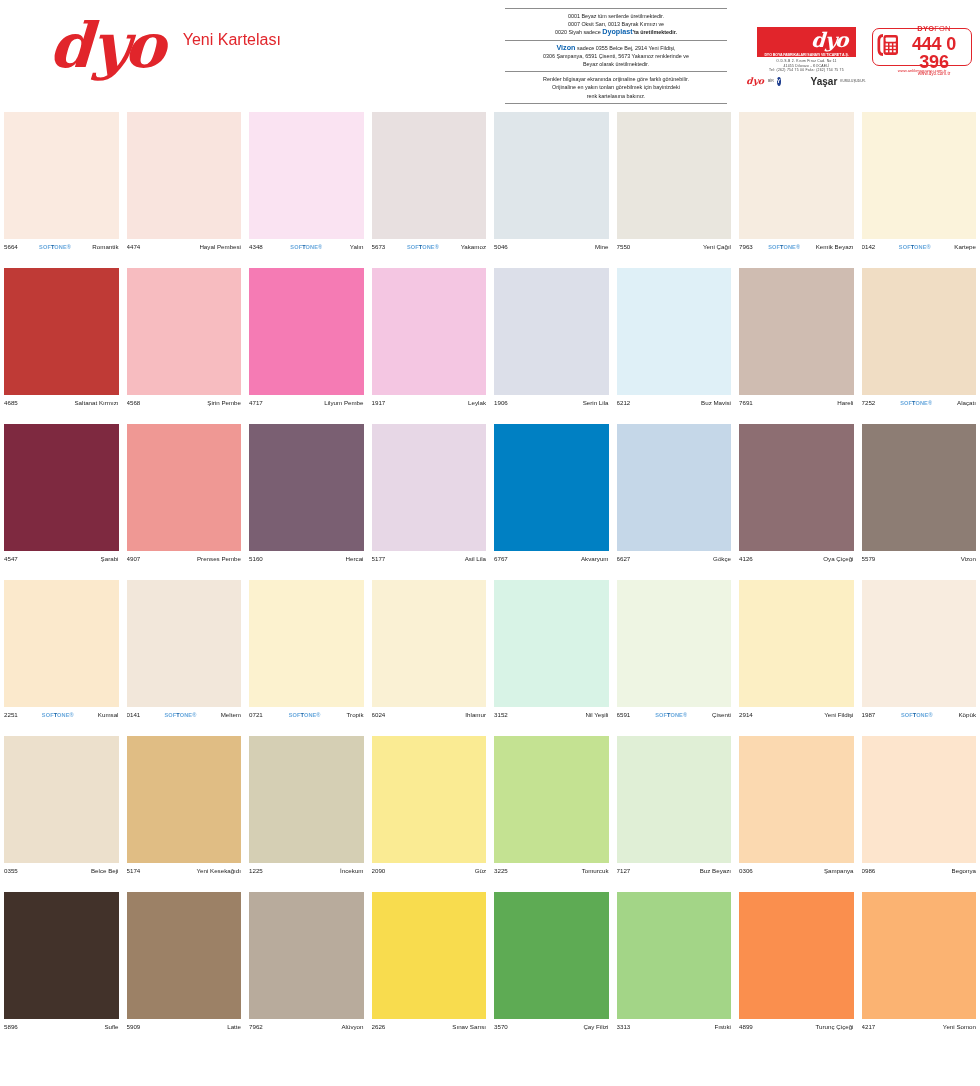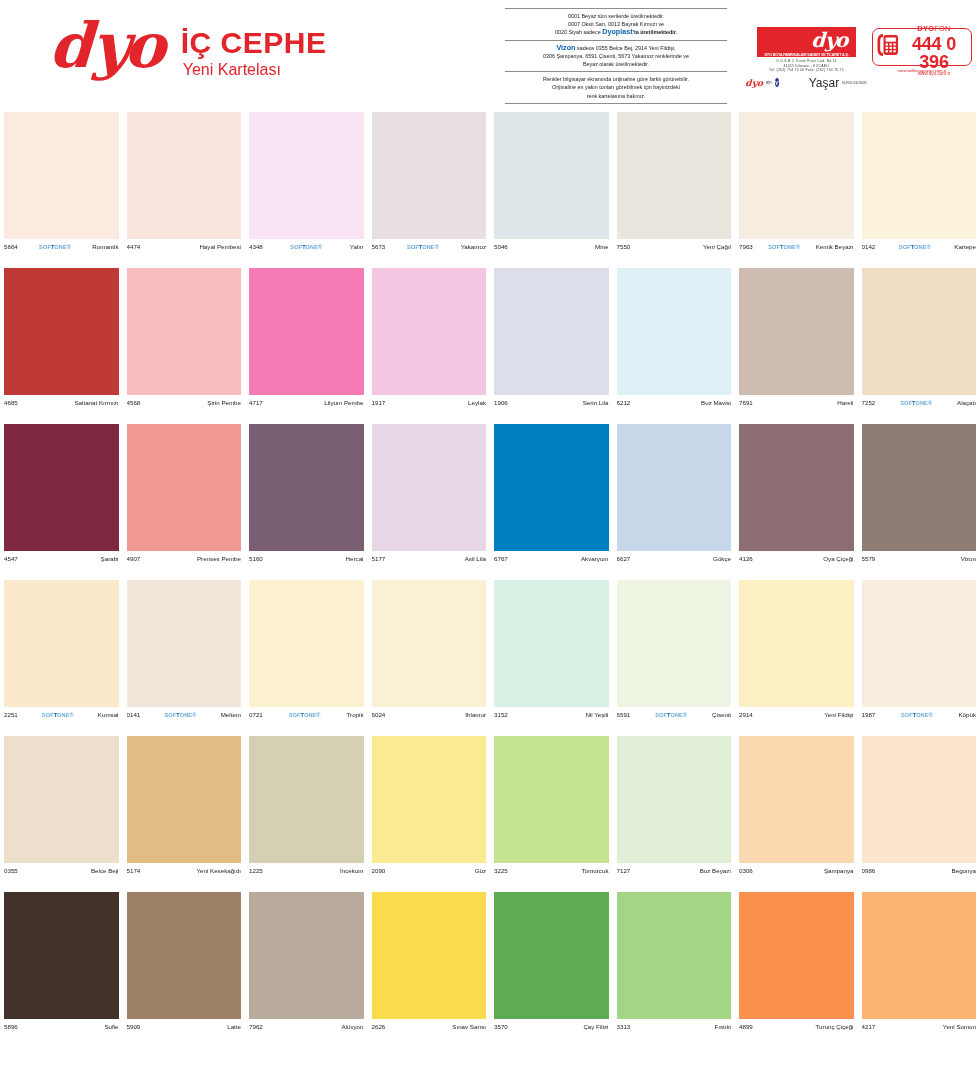--- a/index.html
+++ b/index.html
@@ -143,21 +143,21 @@
     color: #e1252b;
     transform: skewX(-6deg);
   }
   .cf-bir { font-size: 3.4px; color: #333; }
   .cf-circ {
     width: 9px; height: 9px; border-radius: 50%;
     background: #1f3f8f; color: #fff;
     font-size: 6px; font-weight: bold;
     display: flex; align-items: center; justify-content: center;
   }
-  .cf-yasar { font-size: 12px; font-weight: normal; color: #2b2b2b; margin-left: 27px; }
+  .cf-yasar { font-size: 10px; font-weight: bold; color: #2b2b2b; margin-left: 27px; }
   .cf-kur { font-size: 3.2px; color: #444; }
 
   .dyofon {
     position: absolute;
     left: 872px;
     top: 28px;
     width: 100px;
   }
   .dyofon-box {
     border: 1.6px solid #e1252b;
@@ -223,21 +223,20 @@
   .cname { flex: 0 0 auto; text-align: right; }
 </style>
 </head>
 <body>
 
 <div class="header">
 
   <div class="brand-block">
     <div class="dyo-logo">dyo</div>
     <div class="brand-text">
-      <div class="brand-title">İÇ CEPHE</div>
       <div class="brand-sub">Yeni Kartelası</div>
     </div>
   </div>
 
   <div class="notes">
     <div class="note-sec">
       <div>0001 Beyaz tüm serilerde üretilmektedir.</div>
       <div>0007 Oksit Sarı, 0013 Bayrak Kırmızı ve</div>
       <div><span>0020 Siyah sadece </span><span class="blue-b">Dyoplast</span><span class="bold-s">'ta üretilmektedir.</span></div>
     </div>

